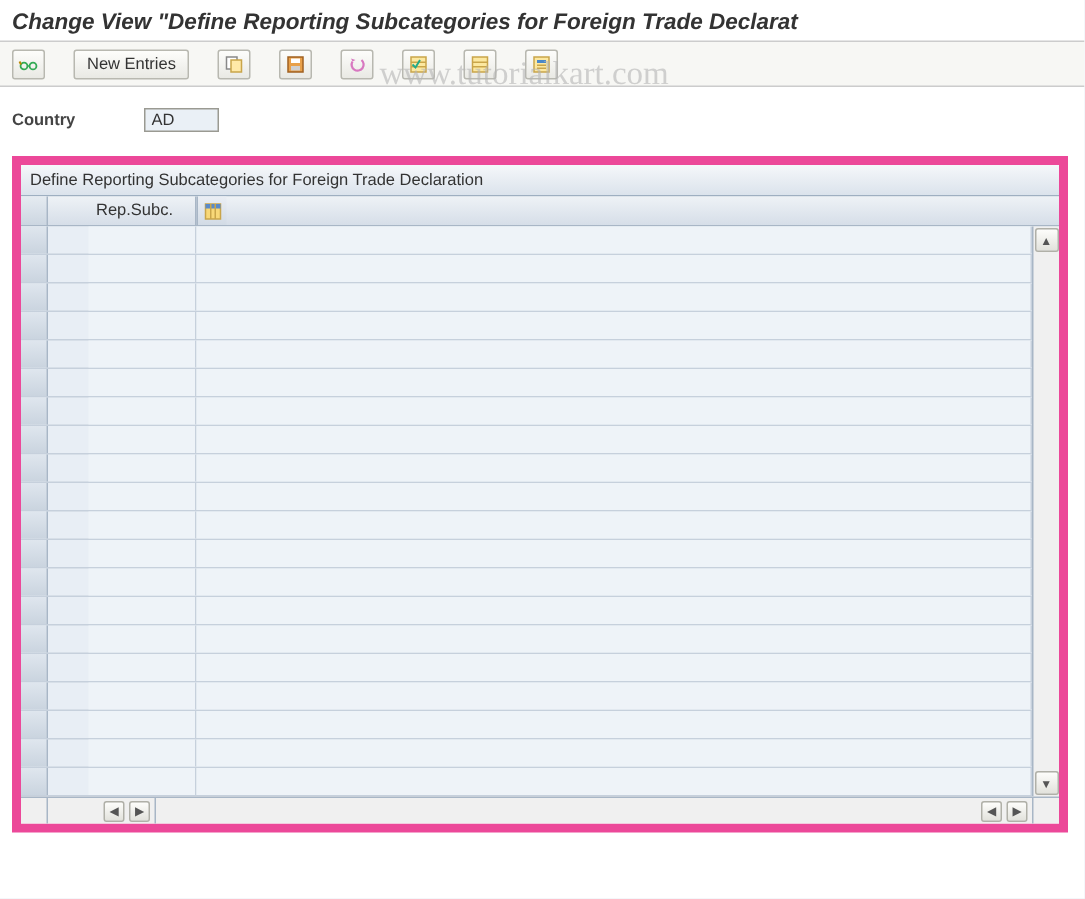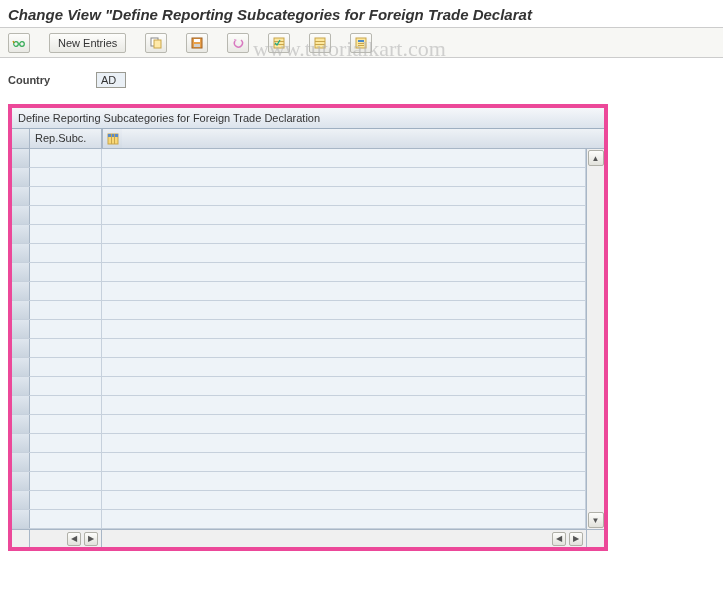--- a/index.html
+++ b/index.html
@@ -50,28 +50,28 @@
       align-items: center;
       padding: 14px 8px 4px 8px;
       gap: 8px;
     }
     .field-label { color: #444; width: 80px; font-weight: bold; }
     .field-input {
       border: 1px solid #9a9a92;
       background: #eaf0f6;
       padding: 1px 4px;
       font-size: 11px;
-      width: 30px;
+      width: 50px;
       height: 16px;
       color: #333;
     }
     .table-wrap {
       margin: 12px 8px 4px 8px;
-      border: 4px solid #ec4899;
-      width: 600px;
+      border: 6px solid #ec4899;
+      width: 704px;
     }
     .table-title {
       background: linear-gradient(#f5f7fa, #dbe3ec);
       border-bottom: 1px solid #9eafc1;
       padding: 4px 6px;
       color: #333;
       font-size: 11px;
     }
     .grid {
       display: flex;
@@ -89,21 +89,21 @@
       background: linear-gradient(#e5ebf1, #ccd6e1);
     }
     .head-cell {
       border-right: 1px solid #a8b6c6;
       padding: 3px 5px;
       color: #333;
       font-size: 11px;
       overflow: hidden;
       white-space: nowrap;
     }
-    .col1 { width: 72px; }
+    .col1 { width: 72px; margin-left: 27px; }
     .col2 { flex: 1; }
     .settings-col {
       width: 20px;
       border-left: 1px solid #a8b6c6;
       display: flex;
       align-items: center;
       justify-content: center;
       background: linear-gradient(#eaeef4, #d2dbe5);
     }
     .body-area {

